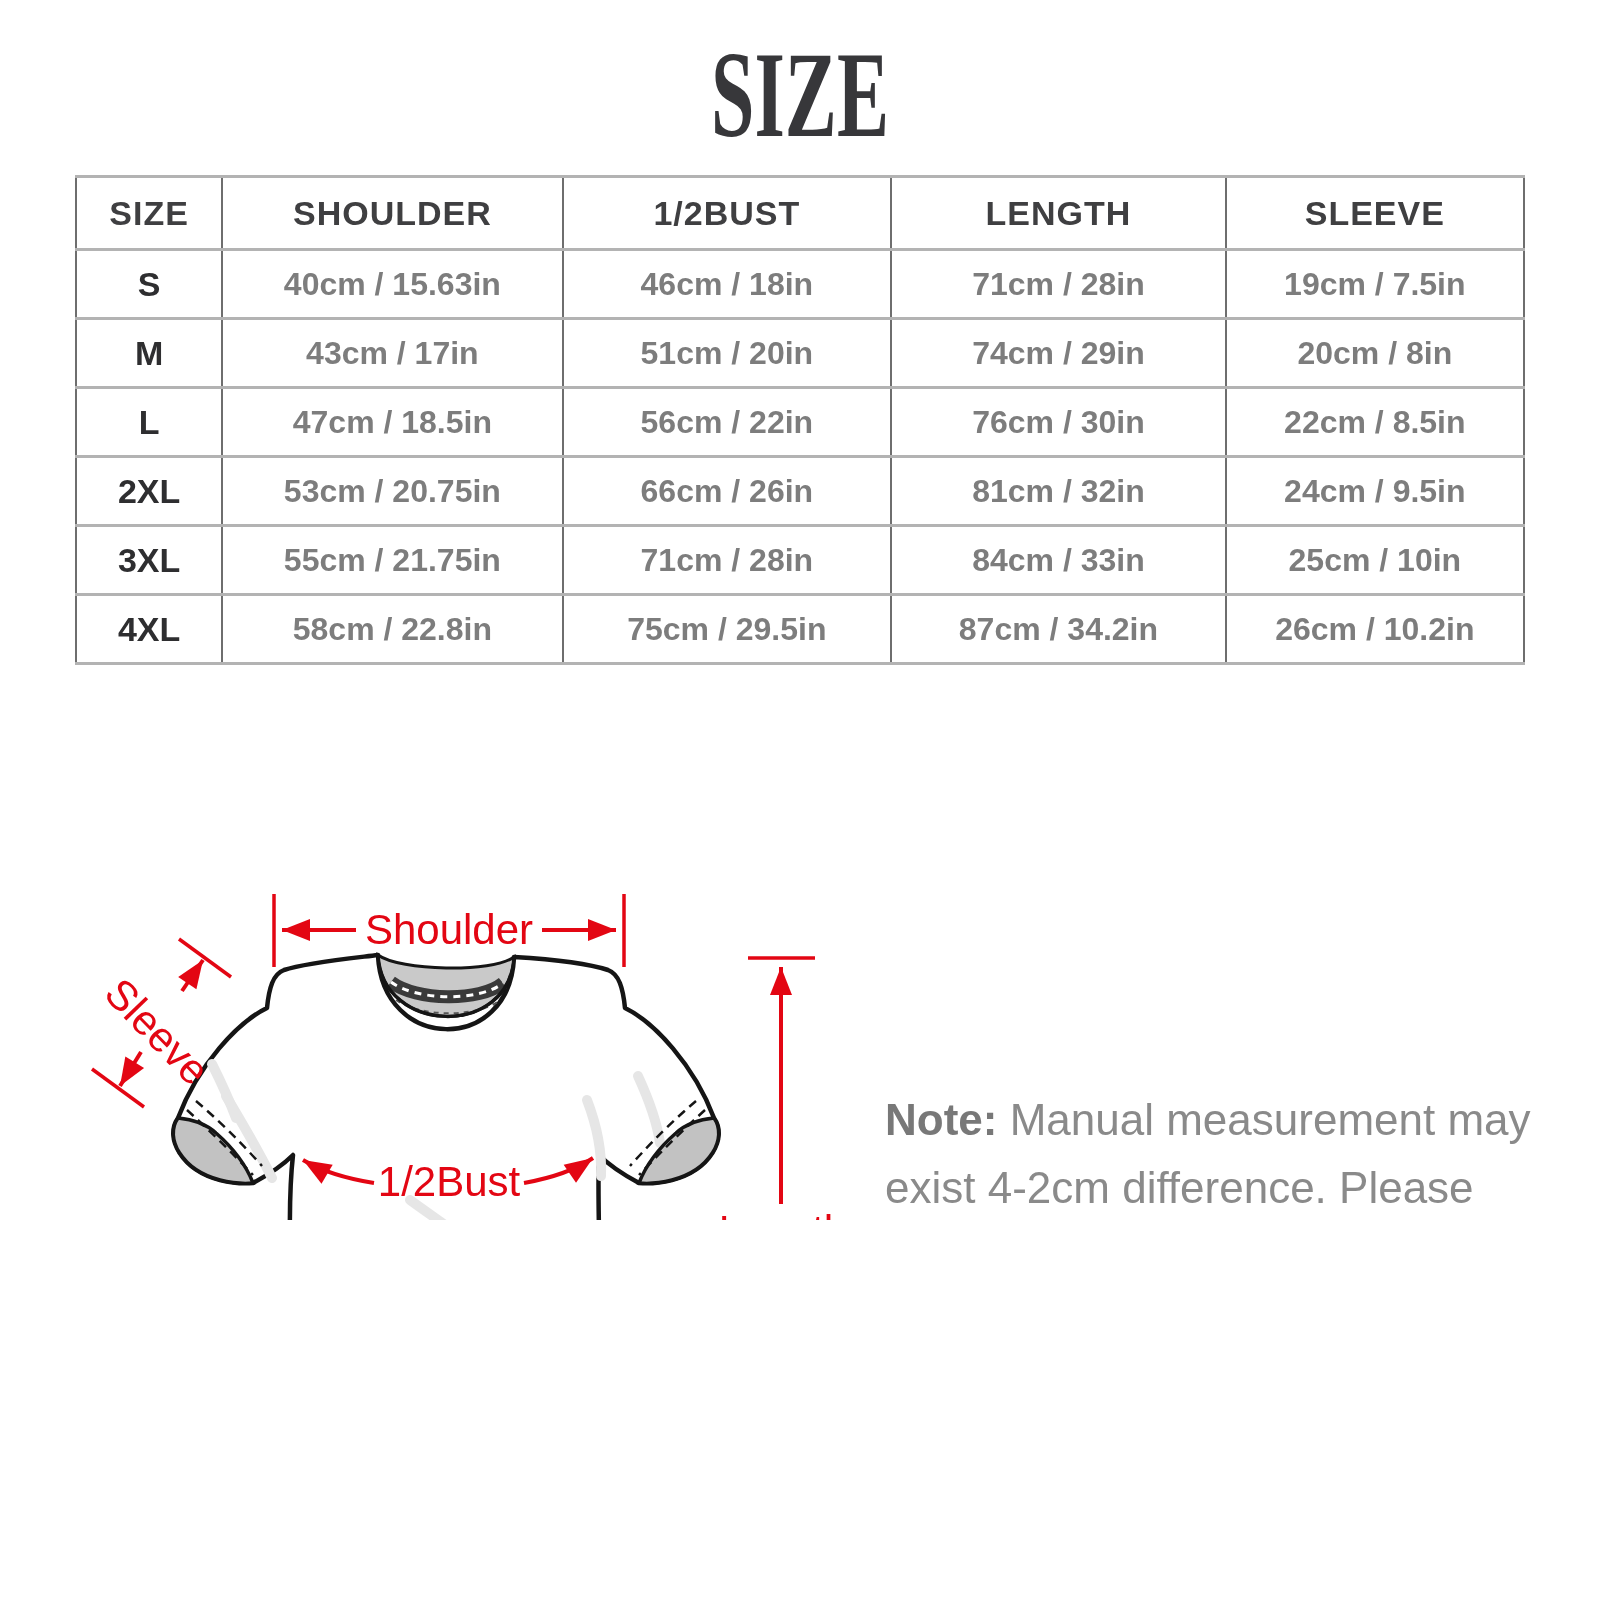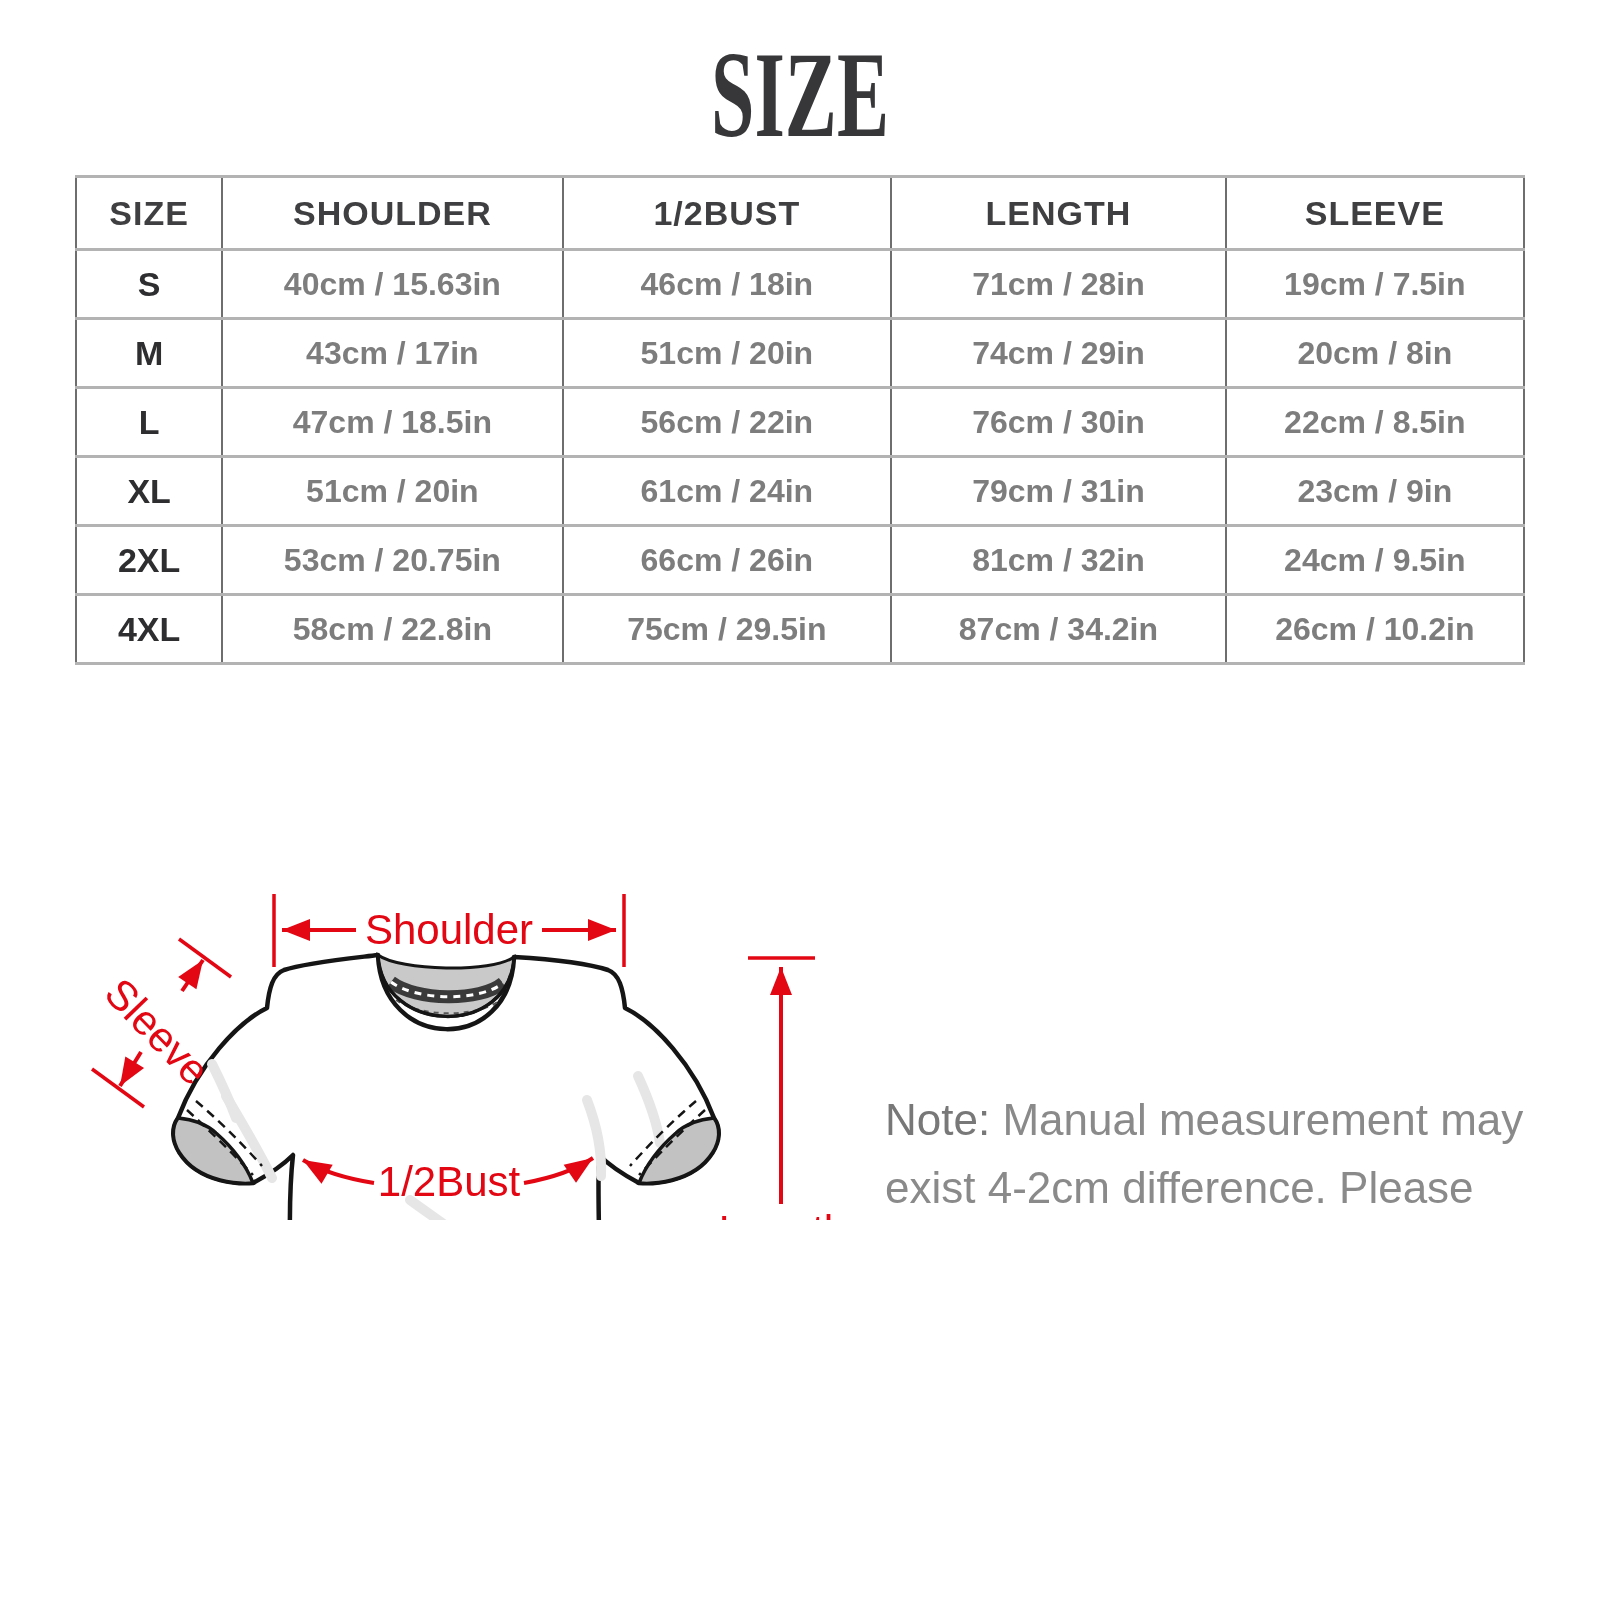--- a/index.html
+++ b/index.html
@@ -33,21 +33,21 @@
   
   .diagram { position:absolute; left:60px; top:860px; width:800px; height:720px; }
   .diagram text {
     font-family:"Liberation Sans", sans-serif; font-size:42px; fill:#e30613;
   }
   
   .note {
     position:absolute; left:885px; top:1042px; width:655px;
     font-size:44px; line-height:68px; color:#8a8a8a;
   }
-  .note .note-label { font-weight:normal; color:#787878; }
+  .note .note-label { font-weight:bold; color:#787878; }
 </style>
 </head>
 <body>
 
 <div class="page">
 
   <div class="title">
     <span class="title-inner">SIZE</span>
   </div>
 
@@ -84,32 +84,32 @@
         <td>20cm / 8in</td>
       </tr>
       <tr>
         <td class="size-col">L</td>
         <td>47cm / 18.5in</td>
         <td>56cm / 22in</td>
         <td>76cm / 30in</td>
         <td>22cm / 8.5in</td>
       </tr>
       <tr>
-        <td class="size-col">XL</td>
-        <td>51cm / 20in</td>
-        <td>61cm / 24in</td>
-        <td>79cm / 31in</td>
-        <td>23cm / 9in</td>
-      </tr>
-      <tr>
         <td class="size-col">2XL</td>
         <td>53cm / 20.75in</td>
         <td>66cm / 26in</td>
         <td>81cm / 32in</td>
         <td>24cm / 9.5in</td>
+      </tr>
+      <tr>
+        <td class="size-col">3XL</td>
+        <td>55cm / 21.75in</td>
+        <td>71cm / 28in</td>
+        <td>84cm / 33in</td>
+        <td>25cm / 10in</td>
       </tr>
       <tr>
         <td class="size-col">4XL</td>
         <td>58cm / 22.8in</td>
         <td>75cm / 29.5in</td>
         <td>87cm / 34.2in</td>
         <td>26cm / 10.2in</td>
       </tr>
     </tbody>
   </table>

